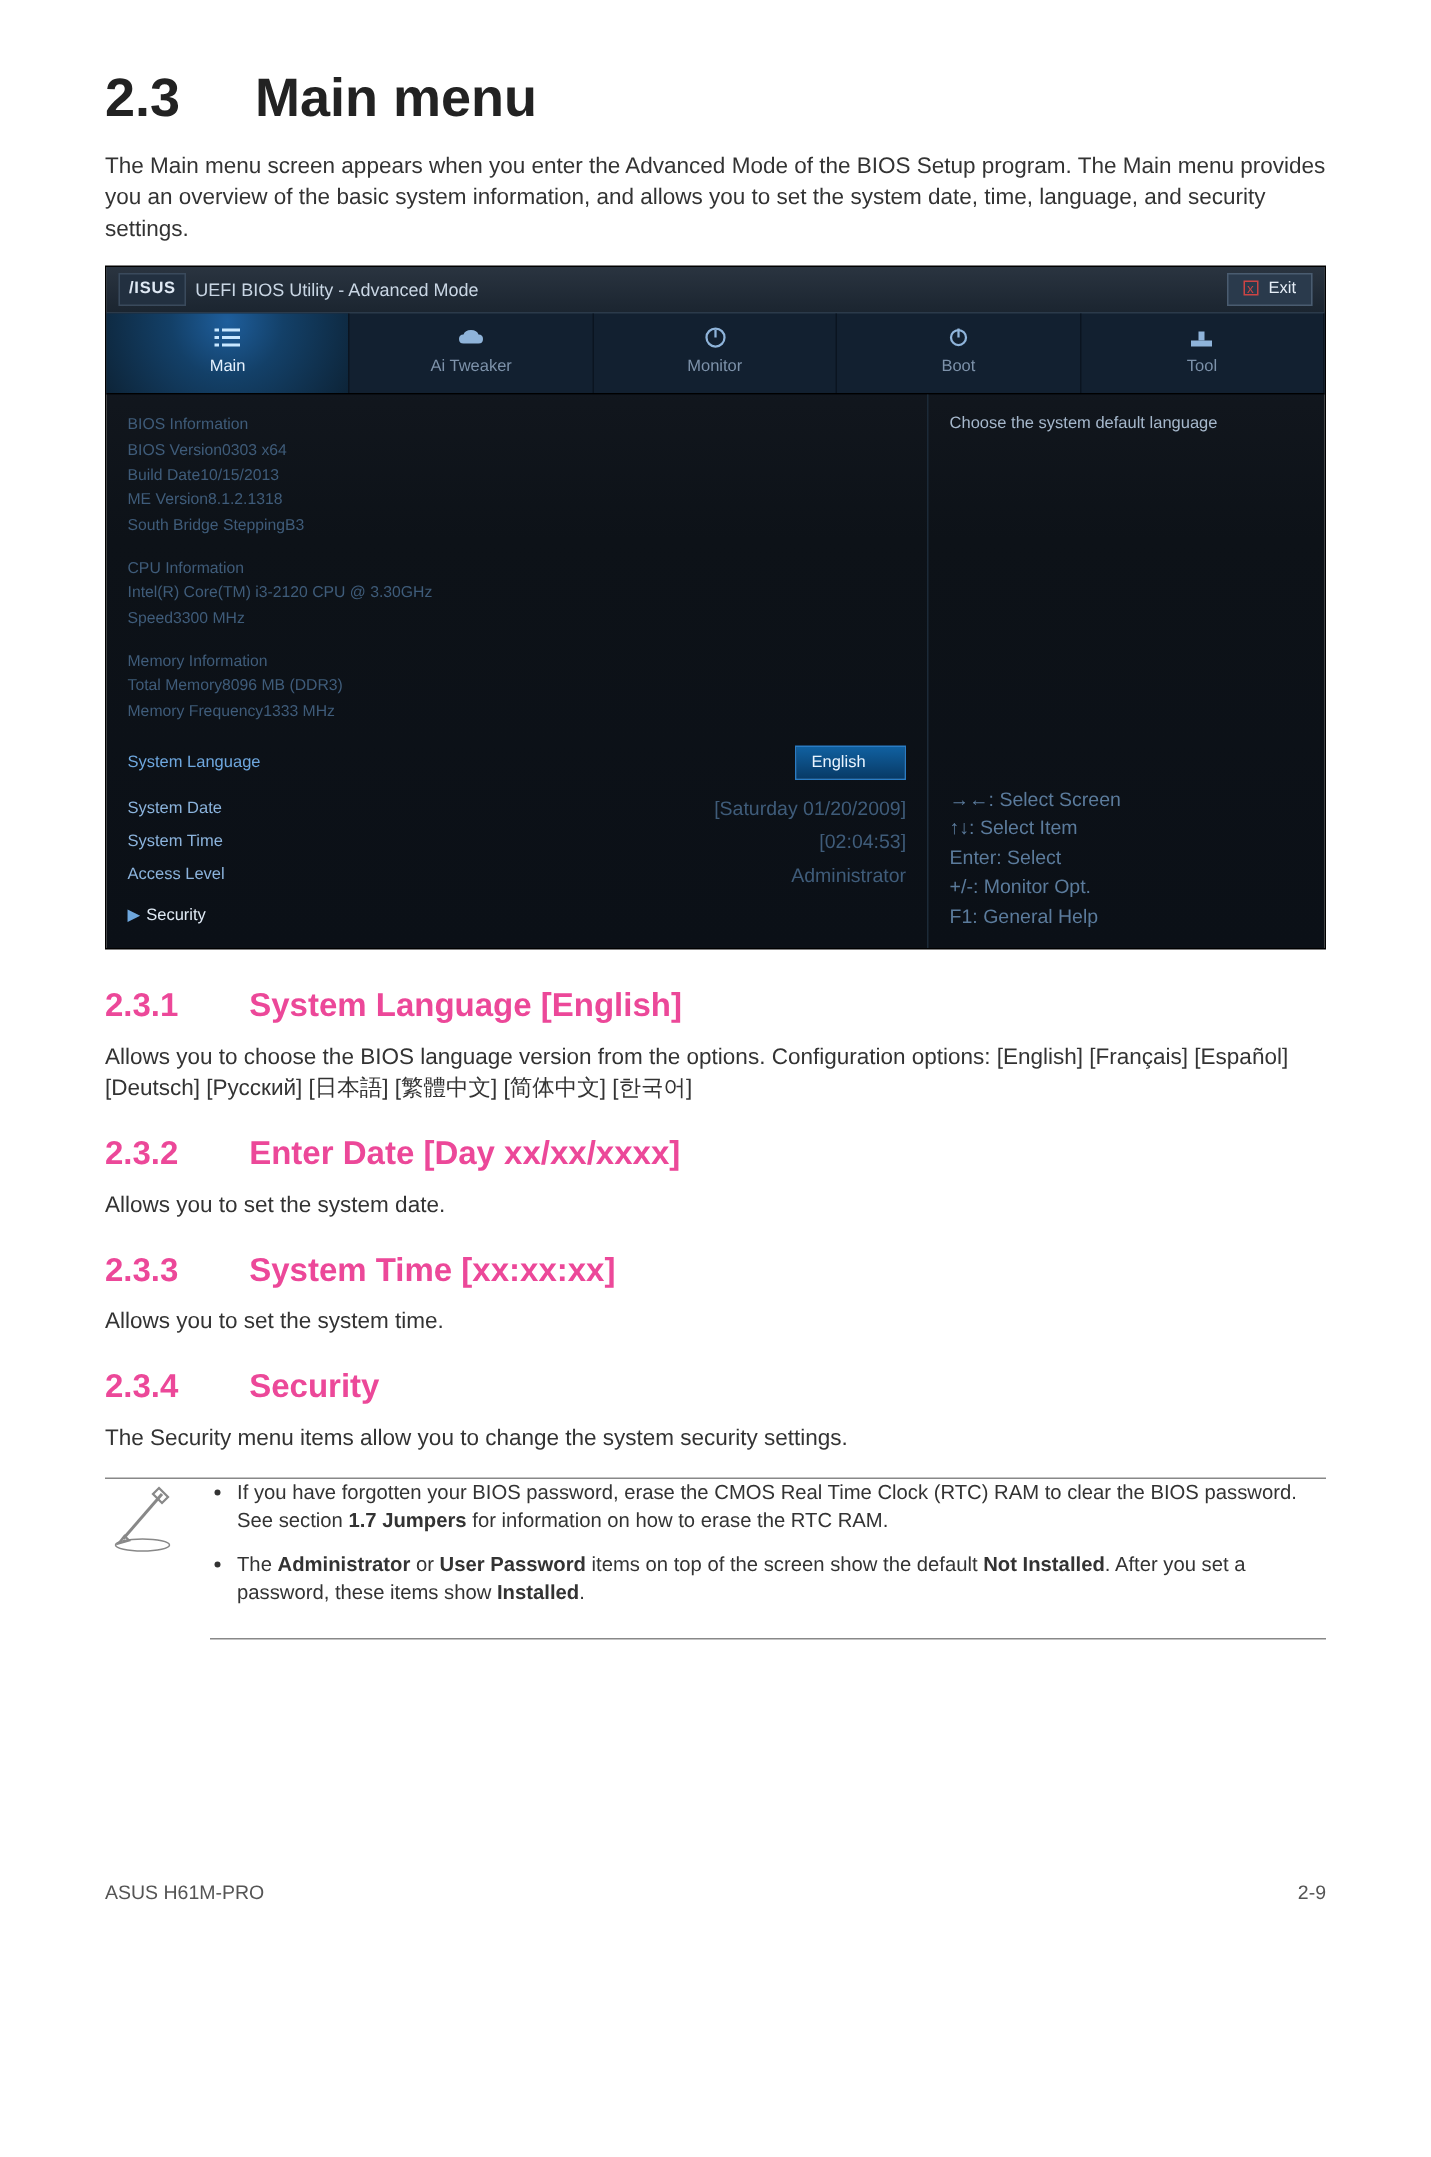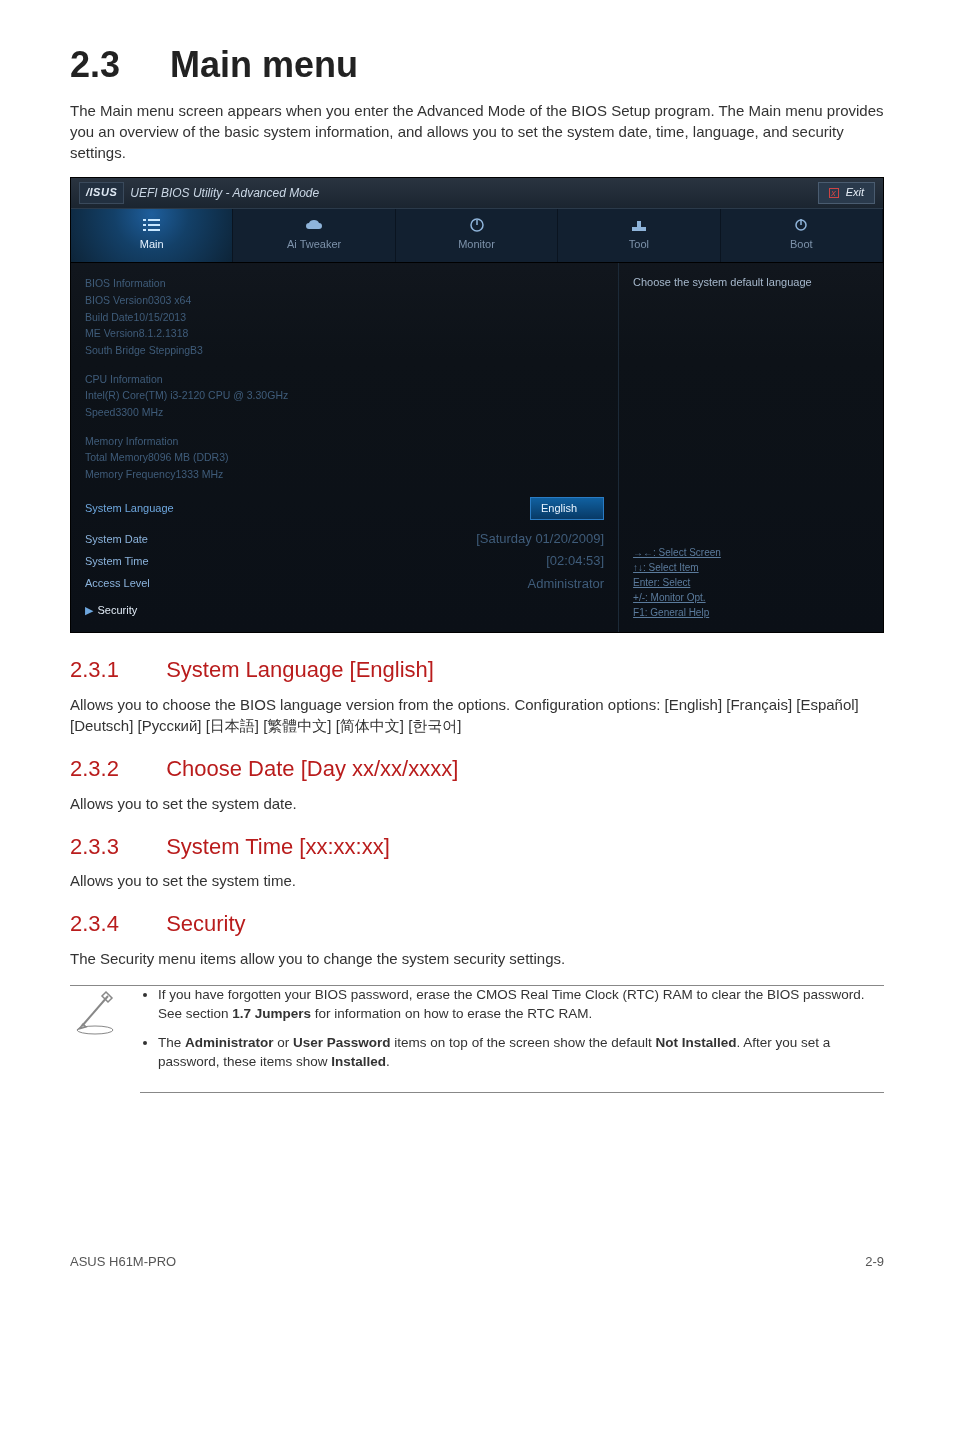--- a/index.html
+++ b/index.html
@@ -31,21 +31,20 @@
     margin-bottom: 22px;
   }
   .bios-titlebar {
     display:flex;
     justify-content: space-between;
     align-items: flex-start;
     background: linear-gradient(#2a3440,#1b2530);
     padding: 4px 8px;
     color: #c9d6e4;
     font-size: 12px;
-    font-style: italic;
   }
   .bios-titlebar .left { display:flex; align-items:center; gap:6px; }
   .asus-logo {
     display:inline-block;
     background:#223040;
     color:#dfe9f4;
     padding:2px 6px;
     font-weight:bold;
     font-size:11px;
     letter-spacing:0.5px;
@@ -134,25 +133,25 @@
     color:#e9f4ff;
     border:1px solid #2a7cc4;
     padding:3px 26px 3px 10px;
     font-size:11px;
   }
   .sys-data-row .label { color:#8bb3dc; }
   .sys-data-row .val { color:#3f5c7a; font-size:13px; }
   .sec-row { color:#e0eaf5; margin-top:6px; }
   .sec-arrow { color:#6ea7de; margin-right:4px; }
   .help-text { font-size:11px; color:#a6b8cc; }
-  .key-help { font-size:10px; color:#5b7b9c; line-height:1.5;text-decoration:underline; }
+  .key-help { font-size:13px; color:#5b7b9c; line-height:1.5; }
   h2.subsection {
     font-size: 22px;
-    font-weight: normal;
-    color: #b91c1c;
+    font-weight: bold;
+    color: #ec4899;
     margin-top: 18px;
     margin-bottom: 8px;
   }
   h2.subsection .num { display:inline-block; width:90px; }
   .note-box {
     display:flex;
     align-items:flex-start;
     gap:20px;
     margin-top:16px;
     border-top:1px solid #888;
@@ -220,31 +219,31 @@
     </div>
     <div class="bios-tab">
       <span class="tab-icon"><svg viewBox="0 0 20 16">
             <circle cx="10" cy="8" r="6" fill="none" stroke="currentColor" stroke-width="1.5"></circle>
             <line x1="10" y1="8" x2="10" y2="3" stroke="currentColor" stroke-width="1.5"></line>
           </svg></span>
       <span>Monitor</span>
     </div>
     <div class="bios-tab">
       <span class="tab-icon"><svg viewBox="0 0 20 16">
+            <circle cx="10" cy="8" r="5" fill="none" stroke="currentColor" stroke-width="1.5"></circle>
+            <line x1="10" y1="2" x2="10" y2="8" stroke="currentColor" stroke-width="1.5"></line>
+          </svg></span>
+      <span>Boot</span>
+    </div>
+    <div class="bios-tab">
+      <span class="tab-icon"><svg viewBox="0 0 20 16">
             <rect x="3" y="10" width="14" height="4" fill="currentColor"></rect>
             <rect x="8" y="4" width="4" height="6" fill="currentColor"></rect>
           </svg></span>
       <span>Tool</span>
-    </div>
-    <div class="bios-tab">
-      <span class="tab-icon"><svg viewBox="0 0 20 16">
-            <circle cx="10" cy="8" r="5" fill="none" stroke="currentColor" stroke-width="1.5"></circle>
-            <line x1="10" y1="2" x2="10" y2="8" stroke="currentColor" stroke-width="1.5"></line>
-          </svg></span>
-      <span>Boot</span>
     </div>
   </div>
 
   <div class="bios-body">
     <div class="bios-left">
       <div class="info-block">
         <div class="info-row">
             <span class="label">BIOS Information</span>
             <span></span>
           </div>
@@ -333,21 +332,21 @@
 </div>
 
 <h2 class="subsection">
   <span class="num">2.3.1</span>
   <span>System Language [English]</span>
 </h2>
 <p class="body-text">Allows you to choose the BIOS language version from the options. Configuration options: [English] [Français] [Español] [Deutsch] [Русский] [日本語] [繁體中文] [简体中文] [한국어]</p>
 
 <h2 class="subsection">
   <span class="num">2.3.2</span>
-  <span>Choose Date [Day xx/xx/xxxx]</span>
+  <span>Enter Date [Day xx/xx/xxxx]</span>
 </h2>
 <p class="body-text">Allows you to set the system date.</p>
 
 <h2 class="subsection">
   <span class="num">2.3.3</span>
   <span>System Time [xx:xx:xx]</span>
 </h2>
 <p class="body-text">Allows you to set the system time.</p>
 
 <h2 class="subsection">

